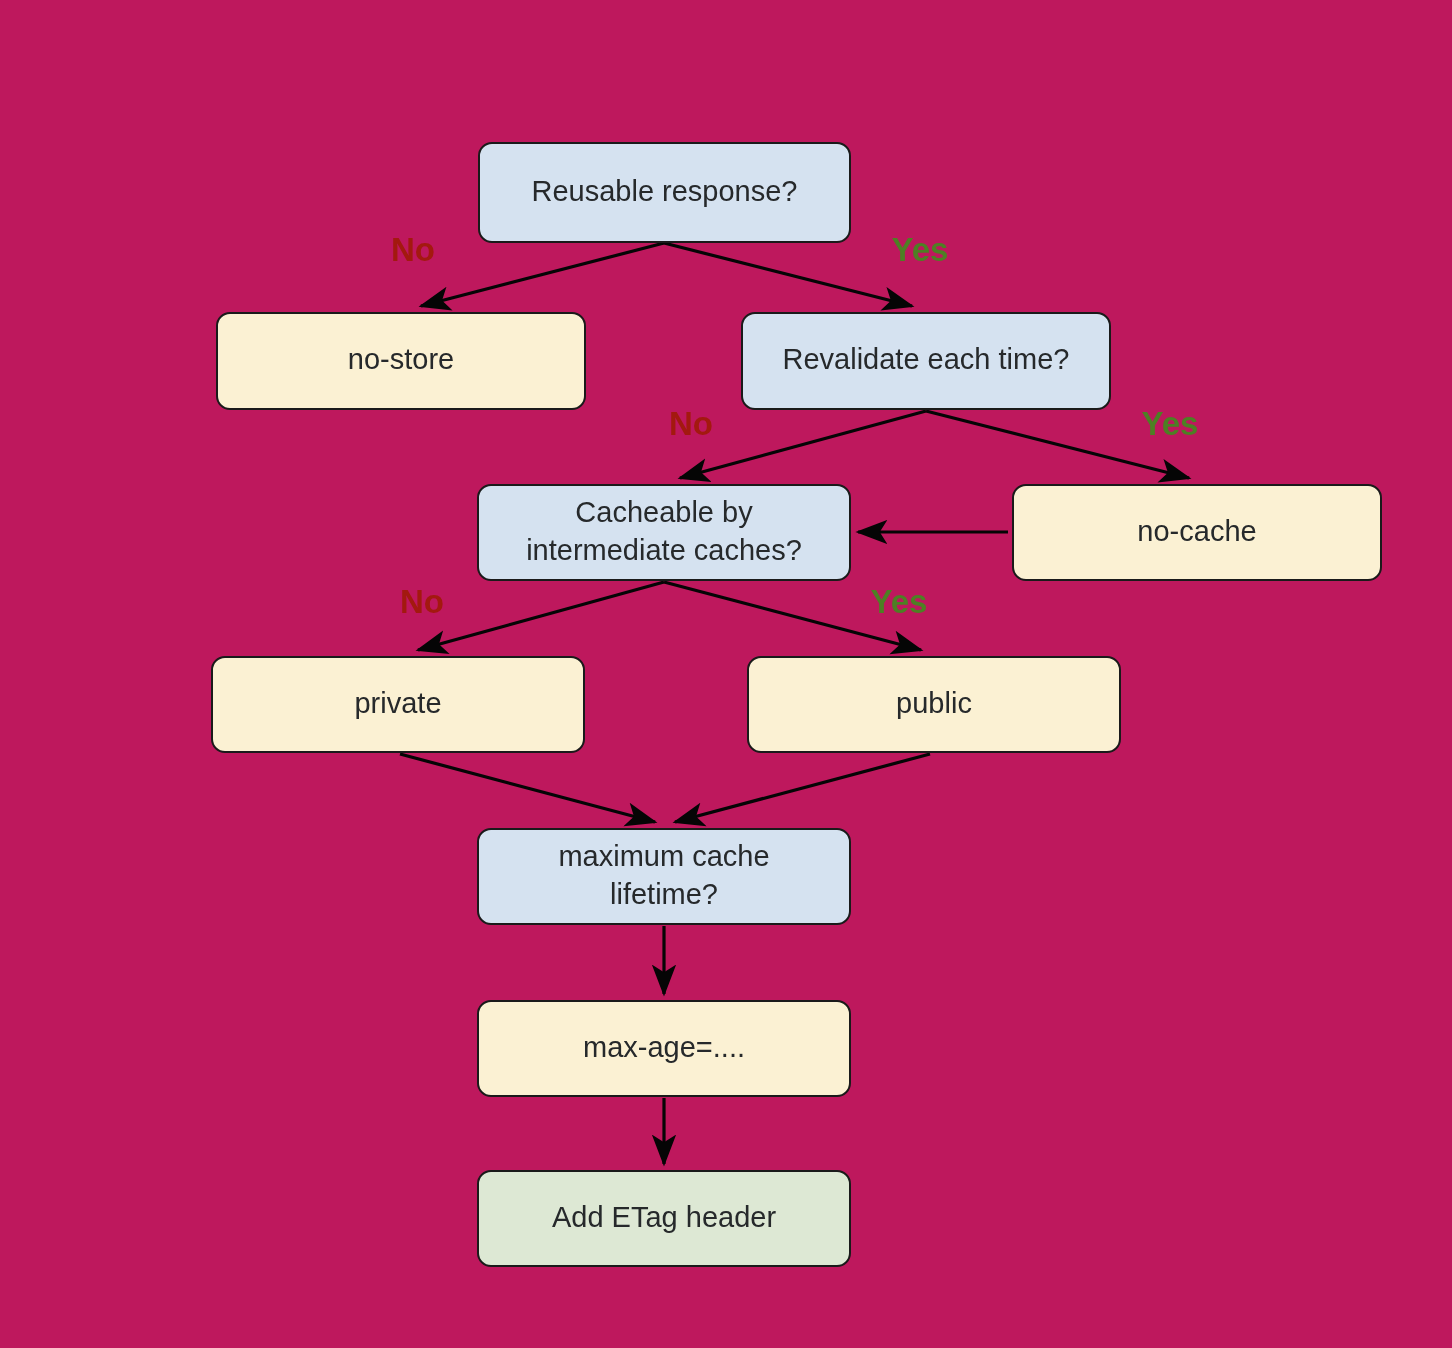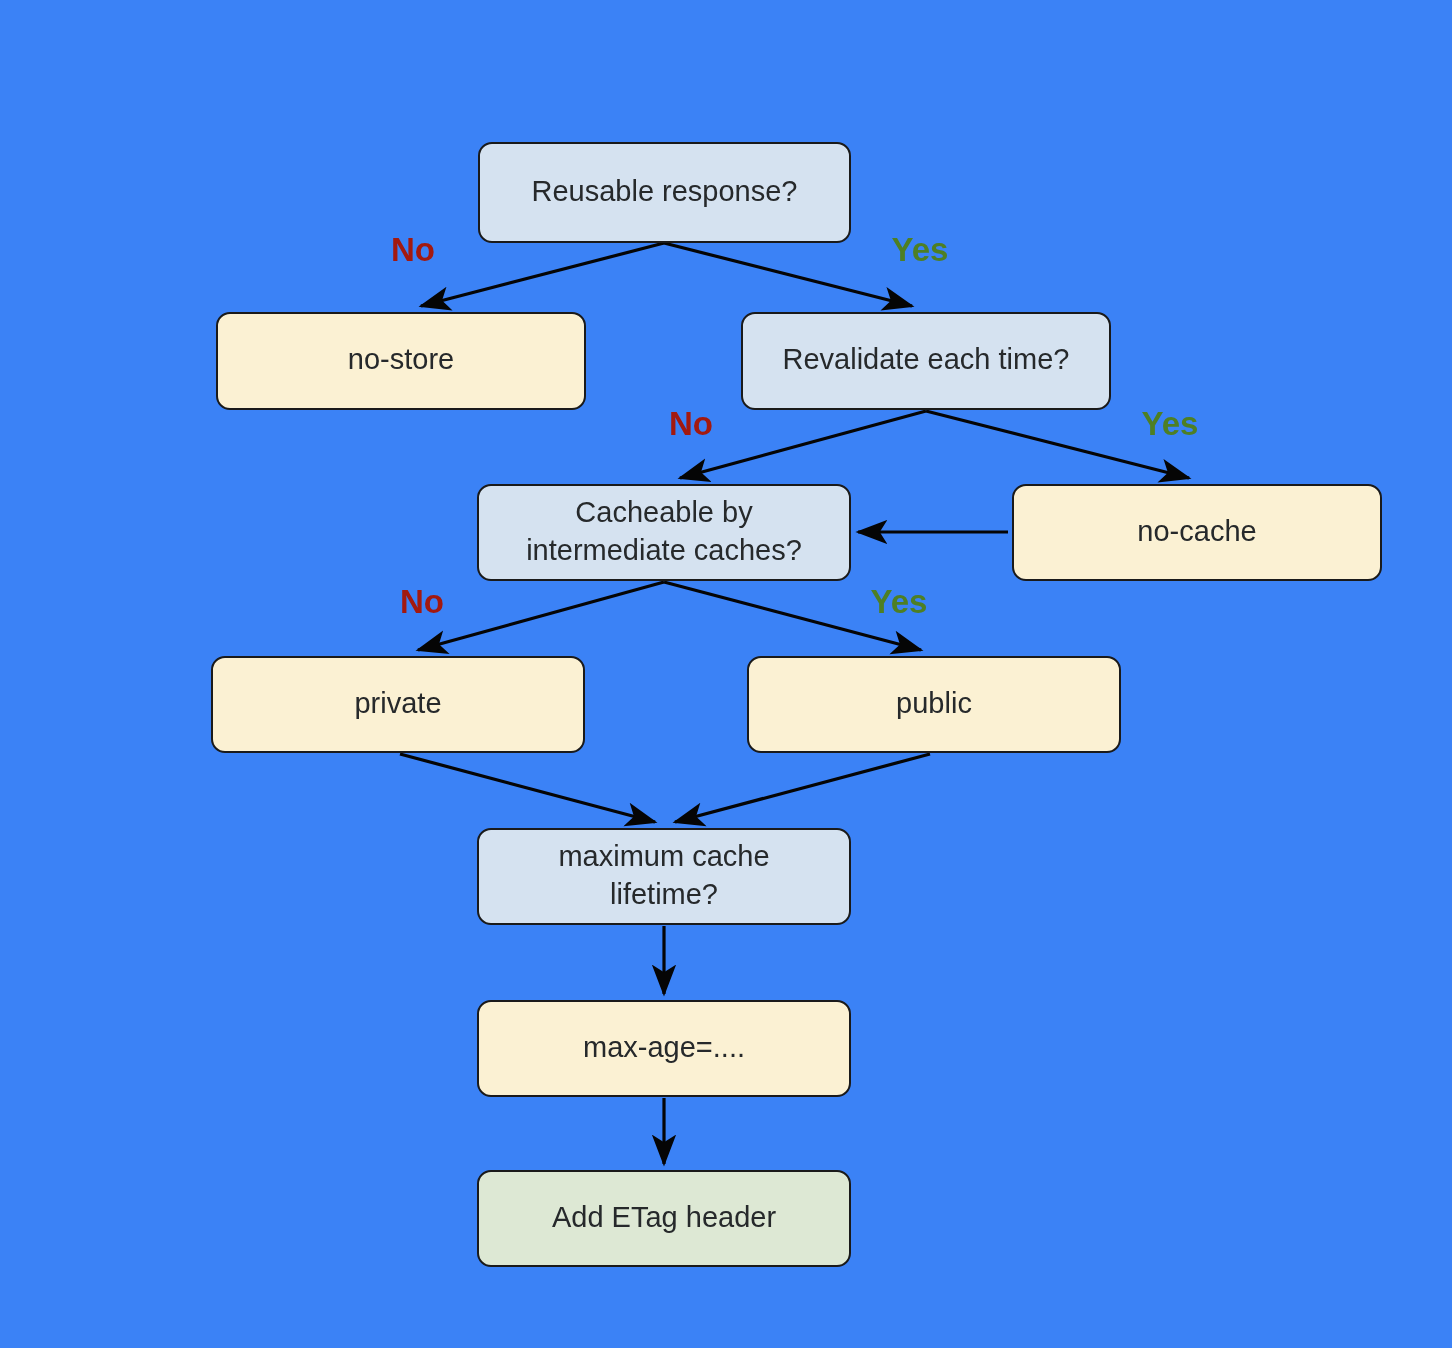--- a/index.html
+++ b/index.html
@@ -4,21 +4,21 @@
 <style>
   html, body {
     margin: 0;
     padding: 0;
     background: #0e0e0e;
   }
   #canvas-wrap {
     position: relative;
     width: 1452px;
     height: 1348px;
-    background: #3b82f6;
+    background: #be185d;
     overflow: hidden;
   }
   svg#flow {
     position: absolute;
     top: 0;
     left: 0;
     width: 1452px;
     height: 1348px;
     display: block;
   }

